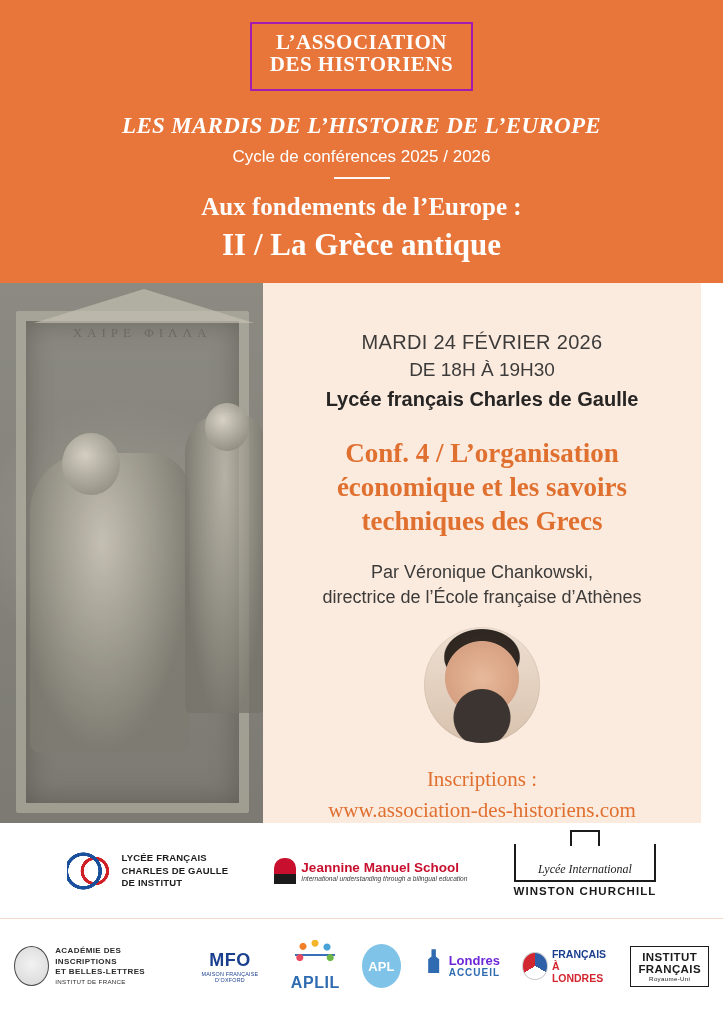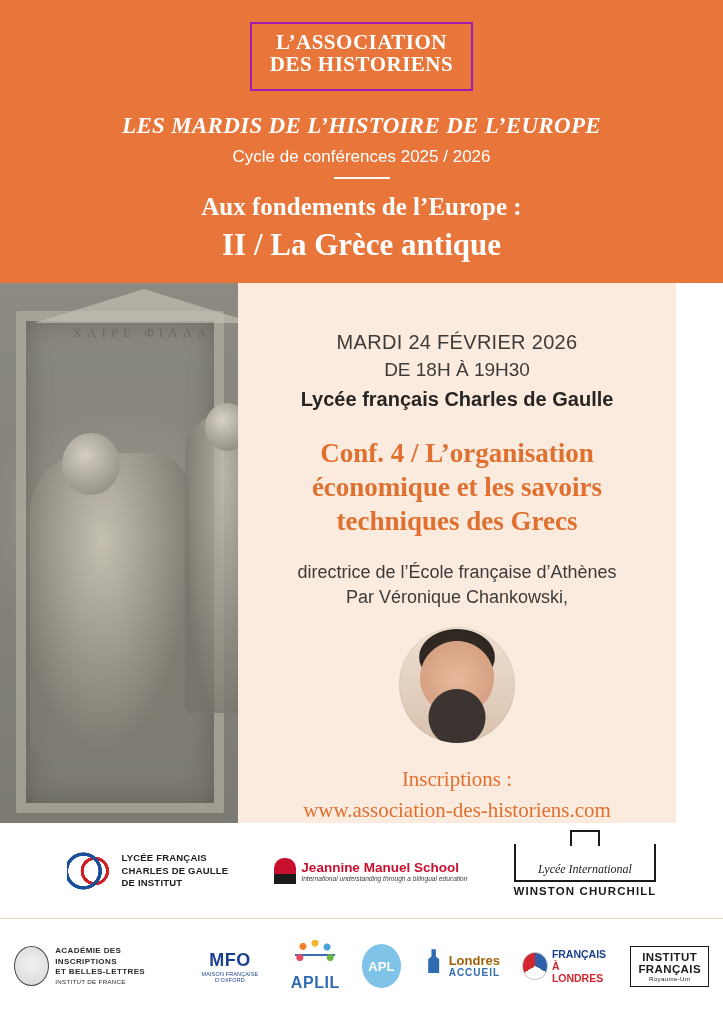--- a/index.html
+++ b/index.html
@@ -81,21 +81,21 @@
     font-size: 31px;
     margin-bottom: 2px;
   }
 
   
   .middle {
     display: flex;
     height: 540px;
   }
   .photo-col {
-    width: 238px;
+    width: 263px;
     height: 540px;
     position: relative;
     overflow: hidden;
     background: #8e8d85;
   }
   .relief {
     position: absolute;
     inset: 0;
     background:
       linear-gradient(180deg, rgba(255,255,255,0.10), rgba(0,0,0,0.18)),
@@ -339,21 +339,21 @@
     font-weight: bold;
     display: flex; align-items: center; justify-content: center;
   }
   .londres { display: flex; align-items: center; gap: 4px; }
   .londres-mark {
     width: 22px; height: 34px;
     background: linear-gradient(180deg, #2f6bb0 0 70%, rgba(0,0,0,0) 70%);
     clip-path: polygon(40% 0, 60% 0, 60% 22%, 75% 30%, 75% 100%, 25% 100%, 25% 30%, 40% 22%);
   }
   .londres-text { text-align: left; }
-  .londres-1 { font-size: 13px; font-weight: bold; color: #a16207; line-height: 1; }
+  .londres-1 { font-size: 13px; font-weight: bold; color: #6d28d9; line-height: 1; }
   .londres-2 { font-size: 10px; font-weight: bold; color: #2f6bb0; letter-spacing: 1px; }
   .falondres { display: flex; align-items: center; gap: 4px; }
   .fal-mark {
     width: 26px; height: 26px; border-radius: 50%;
     background: conic-gradient(#2f5fa8 0 33%, #ffffff 33% 66%, #d22630 66% 100%);
     border: 1px solid #cccccc;
   }
   .fal-text { text-align: left; font-size: 10.5px; font-weight: bold; color: #1b3f8f; line-height: 1.15; }
   .fal-text .red { color: #d22630; }
   .if-box {
@@ -393,22 +393,22 @@
       <div class="figure-standing-head"></div>
       <div class="inscription">ΧΑΙΡΕ ΦΙΛΛΑ</div>
     </div>
 
     <div class="text-col">
       <div class="date-line">MARDI 24 FÉVRIER 2026</div>
       <div class="time-line">DE 18H À 19H30</div>
       <div class="venue-line">Lycée français Charles de Gaulle</div>
       <div class="conf-title">Conf. 4 / L’organisation économique et les savoirs techniques des Grecs</div>
       <div class="speaker">
+        <div>Par Véronique Chankowski,</div>
         <div>directrice de l’École française d’Athènes</div>
-        <div>Par Véronique Chankowski,</div>
       </div>
       <div class="portrait"></div>
       <div class="register-label">Inscriptions :</div>
       <div class="register-url">www.association-des-historiens.com</div>
     </div>
 
   </div>
 
   <div class="band-top">
 

